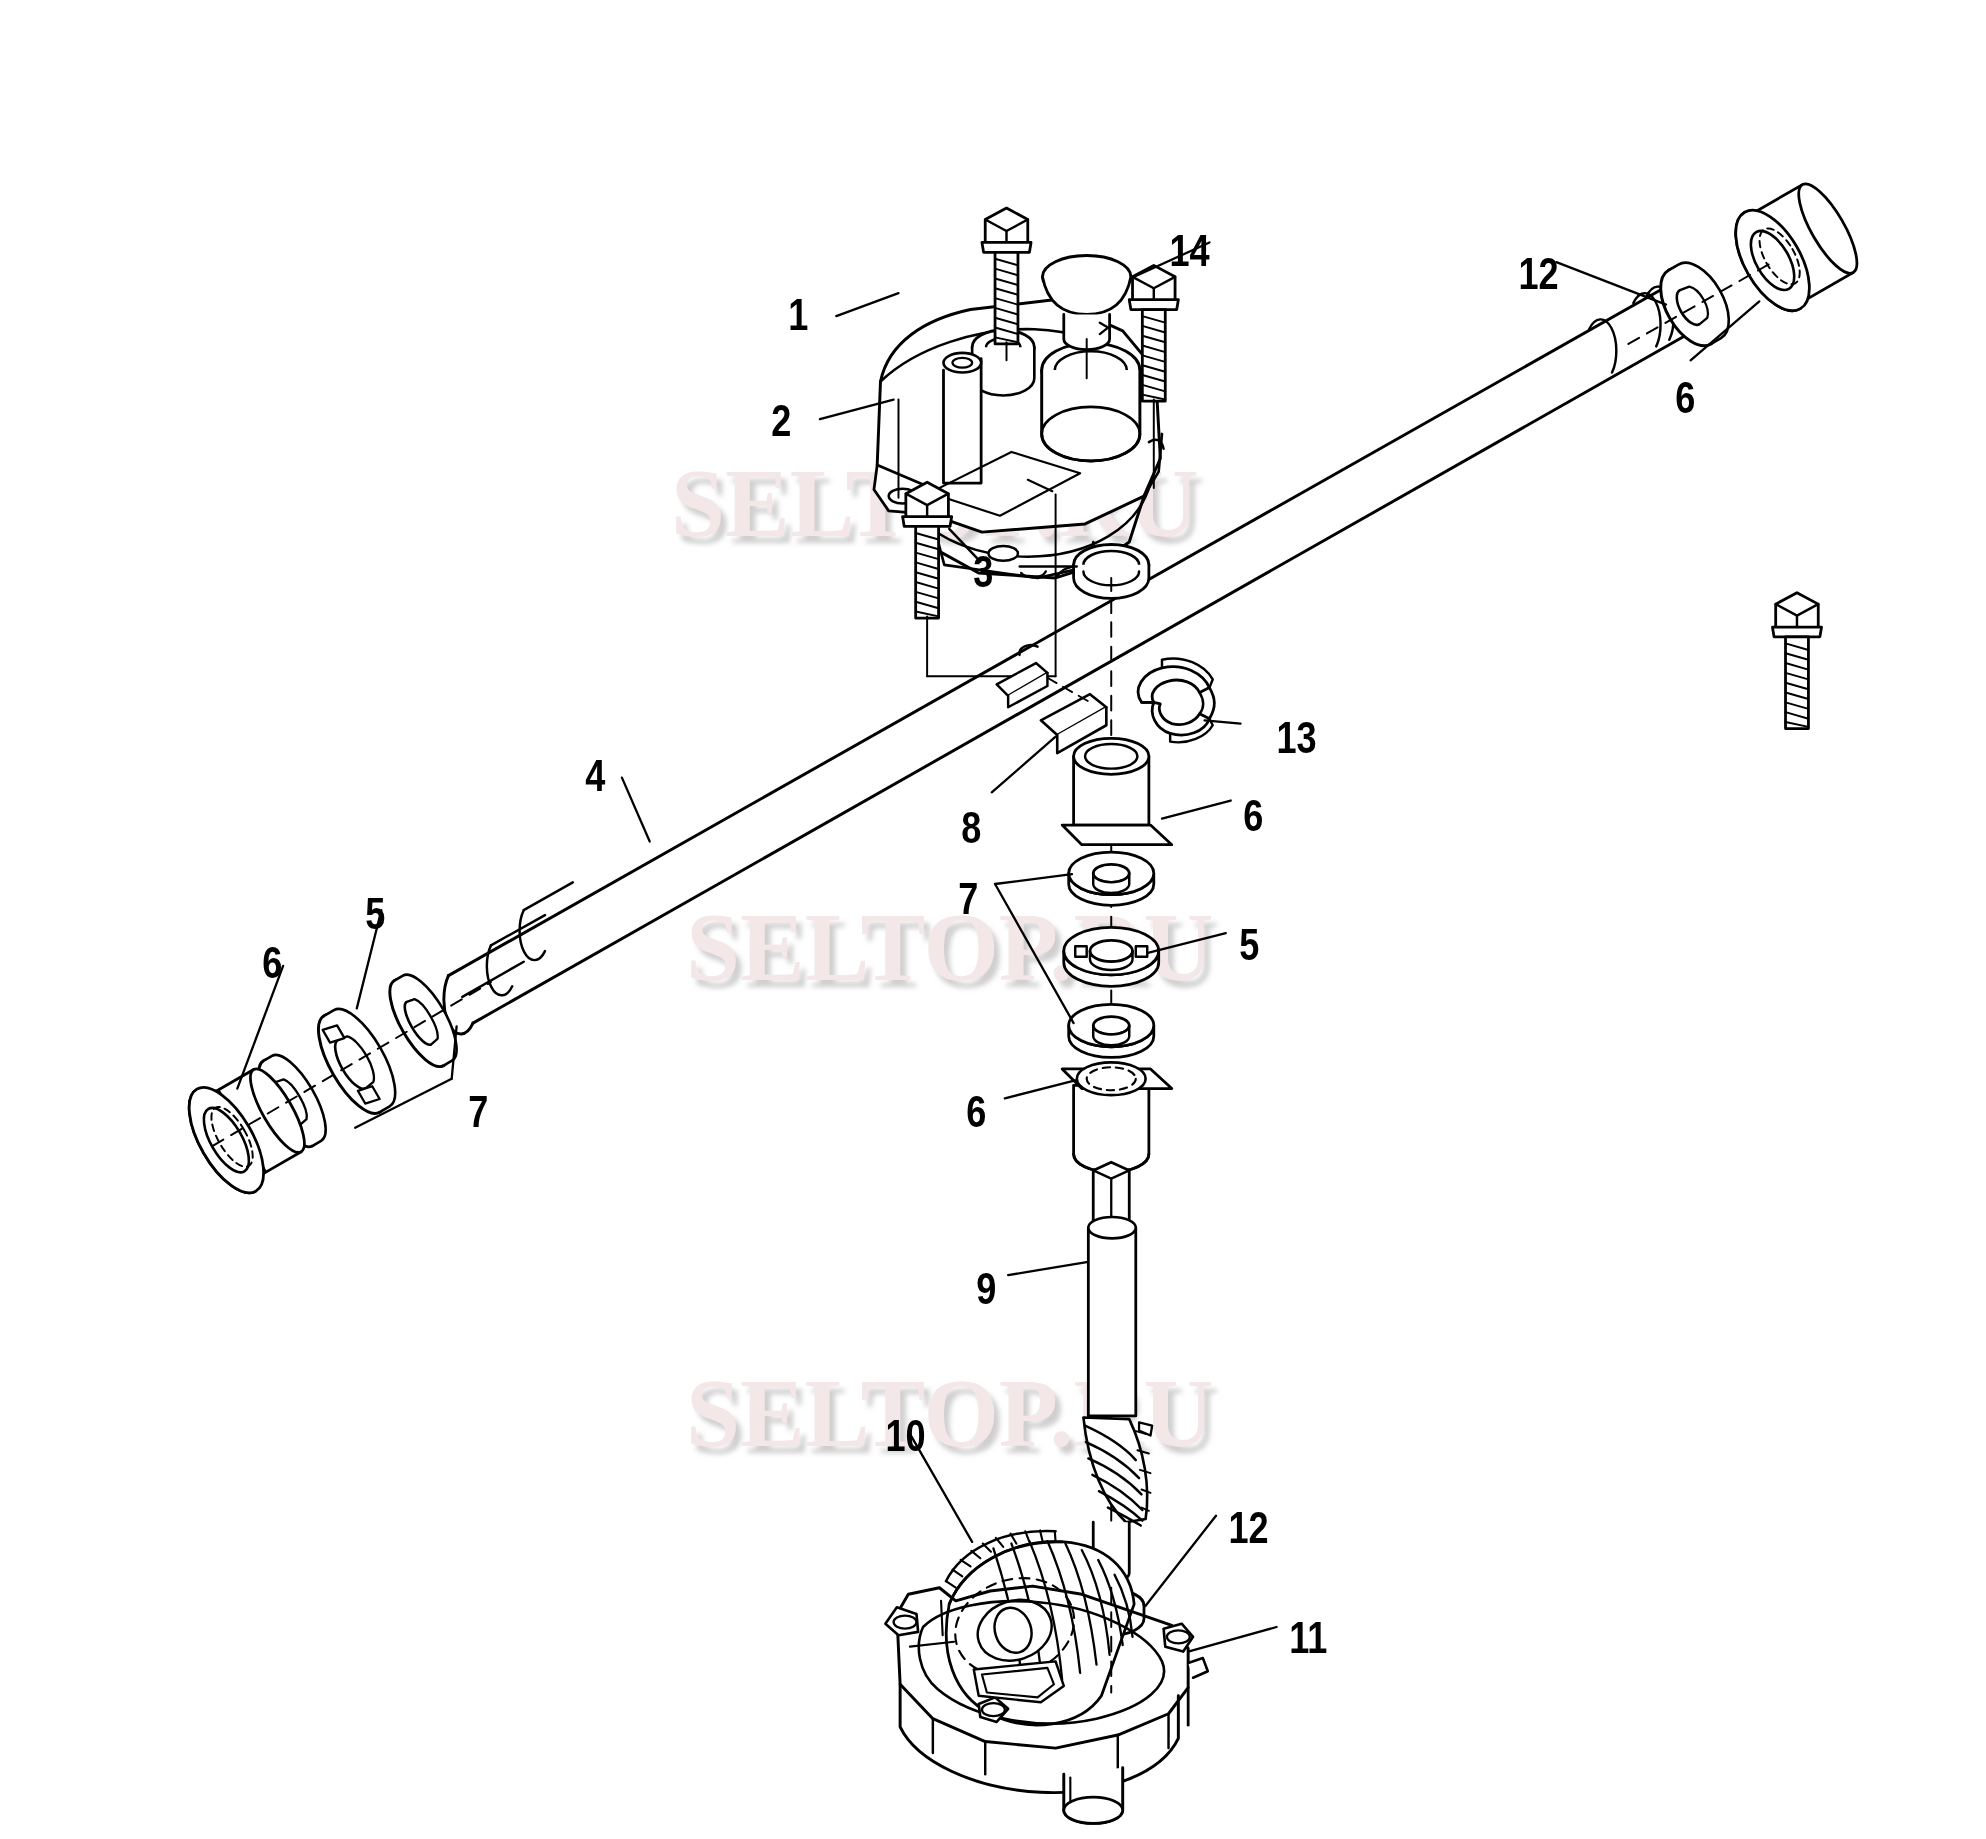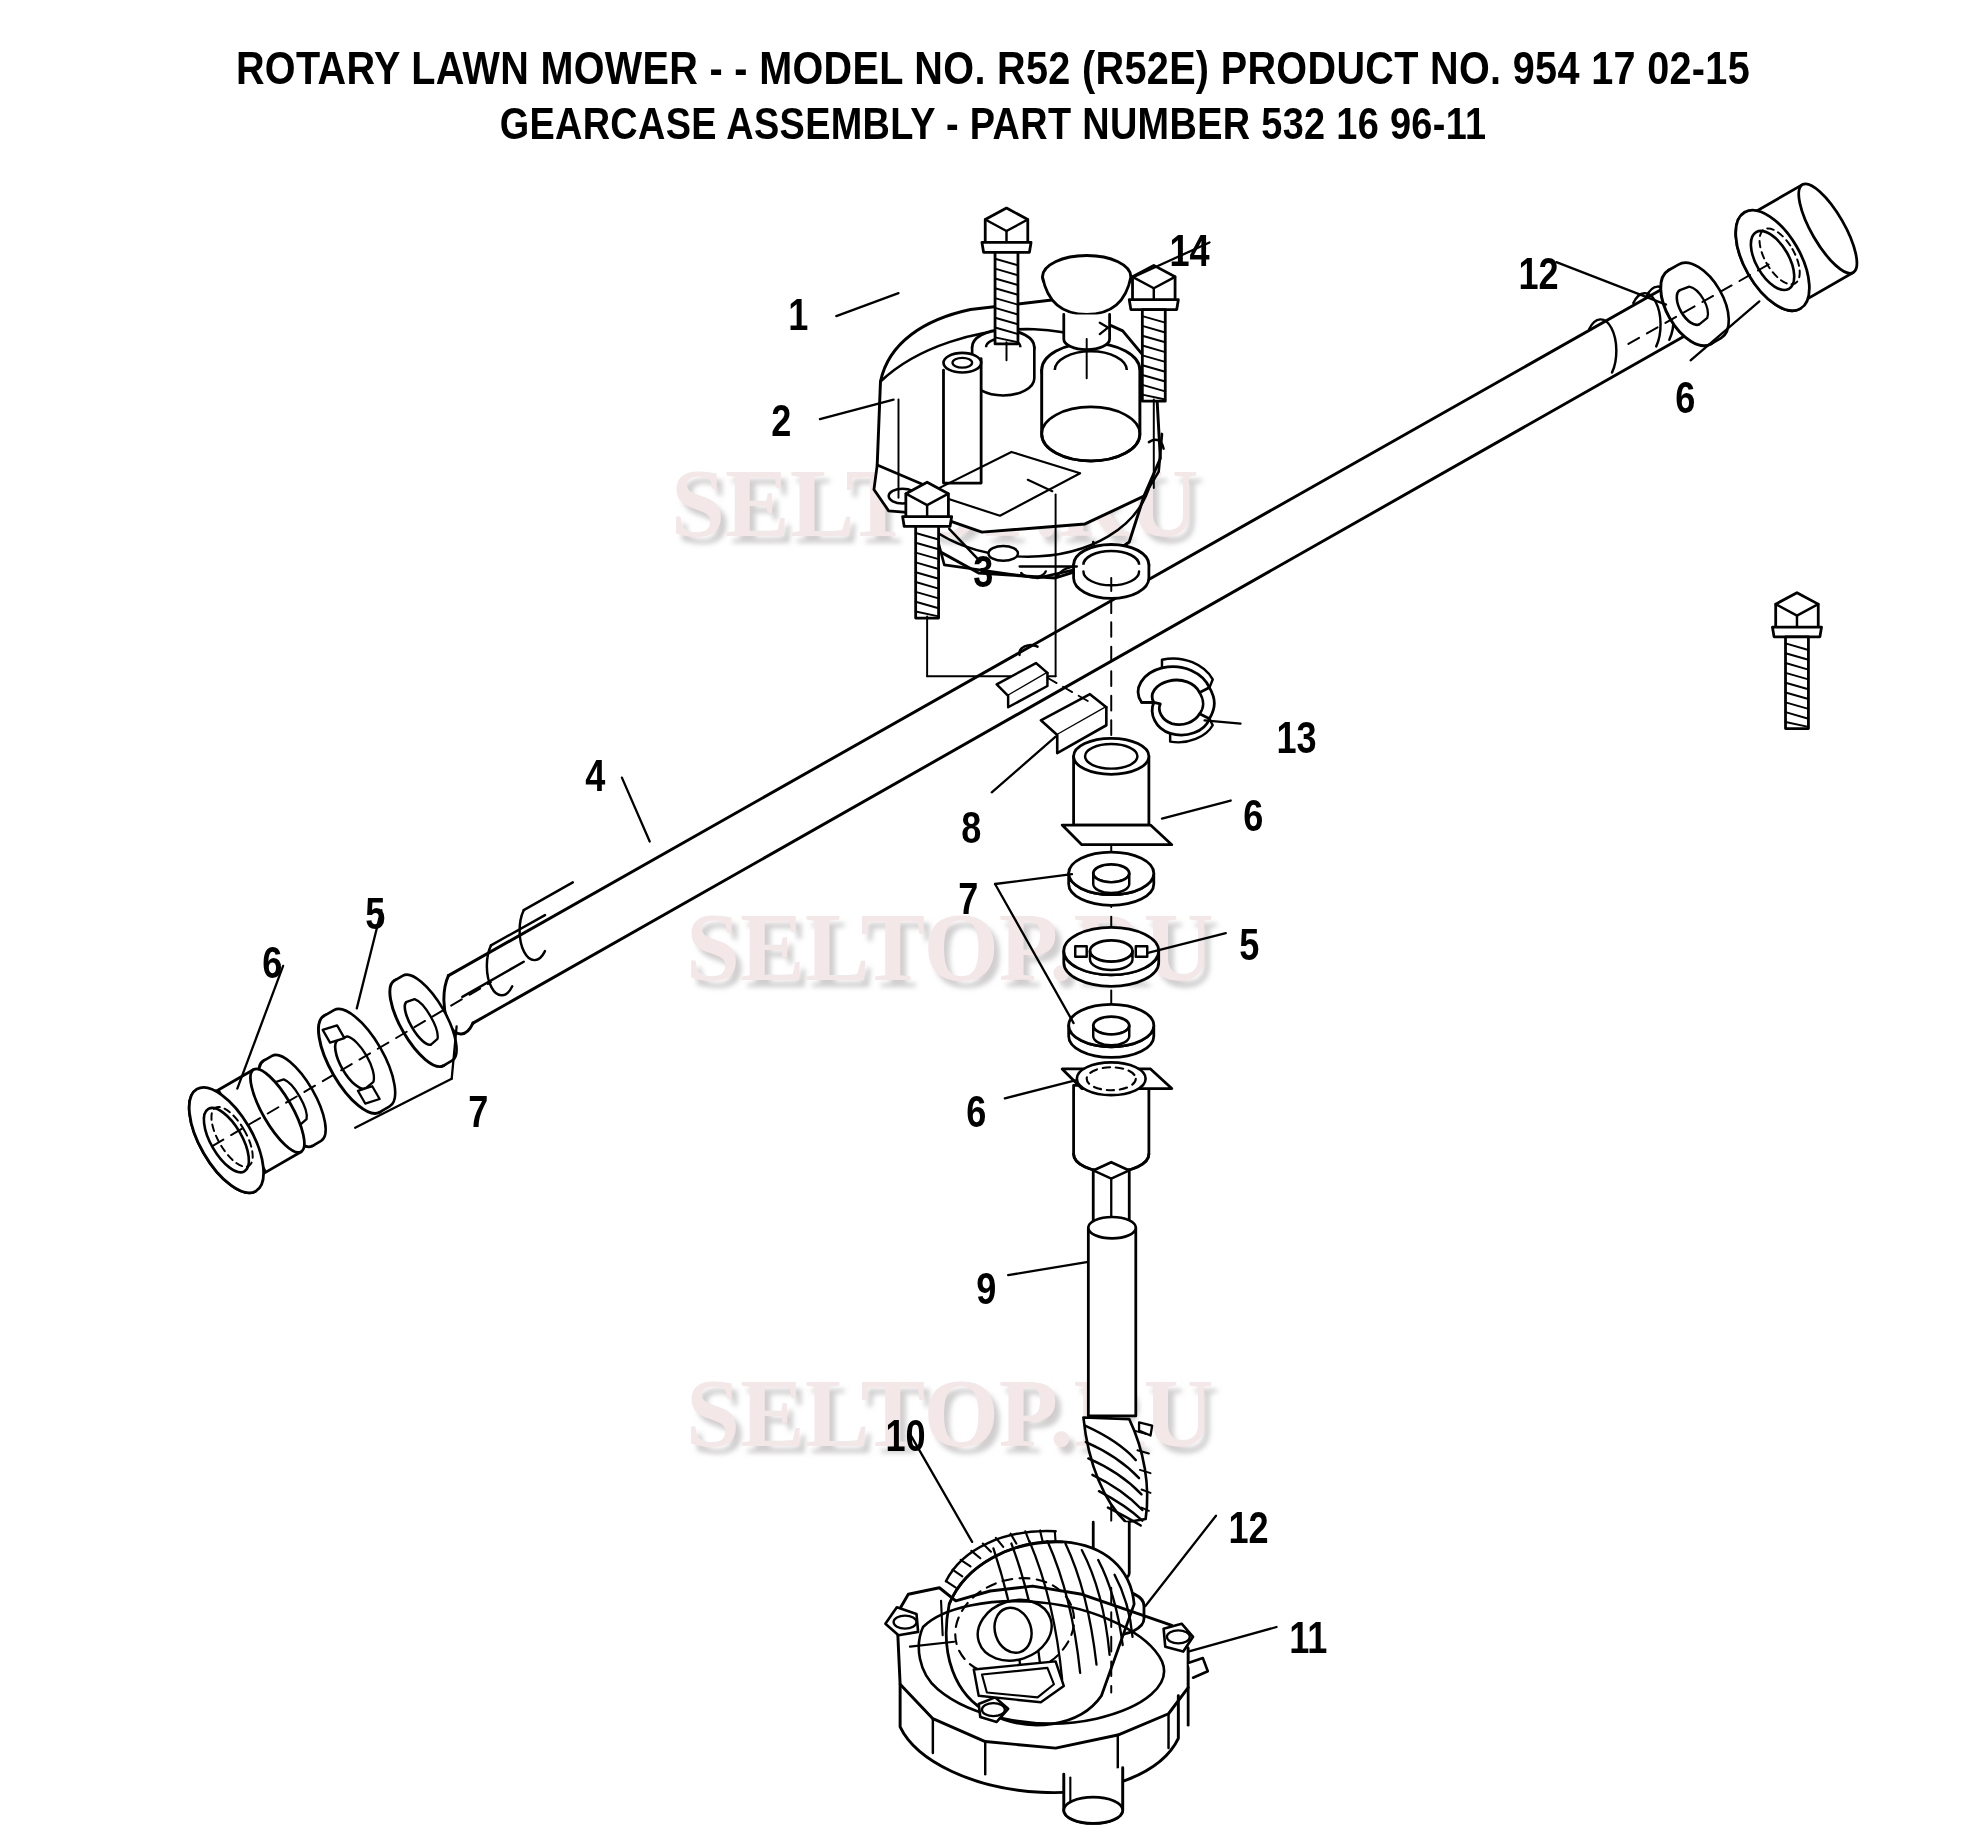--- a/index.html
+++ b/index.html
@@ -49,24 +49,20 @@
     font-size:44px;line-height:44px;
     transform:scaleX(0.82);
     white-space:nowrap;
   }
 </style>
 </head>
 <body>
 
 <div id="sheet">
 
-  <div class="title-block">
-    <div class="title-line l1">ROTARY LAWN MOWER - - MODEL NO. R52 (R52E) PRODUCT NO. 954 17 02-15</div>
-    <div class="title-line l2">GEARCASE ASSEMBLY - PART NUMBER 532 16 96-11</div>
-  </div>
 
   <div class="wm" id="wm0" style="left: 671px; top: 448px; font-size: 97px; color: rgb(243, 231, 232);">SELTOP.RU</div>
   <div class="wm" id="wm1" style="left: 686px; top: 892px; font-size: 97px; color: rgb(243, 231, 232);">SELTOP.RU</div>
   <div class="wm" id="wm2" style="left: 686px; top: 1358px; font-size: 97px; color: rgb(243, 231, 232);">SELTOP.RU</div>
 
   <div id="art">
   <svg width="1986" height="1840" viewBox="0 0 2427 2248" xmlns="http://www.w3.org/2000/svg">
     <defs>
       <g id="hexbolt">
 

